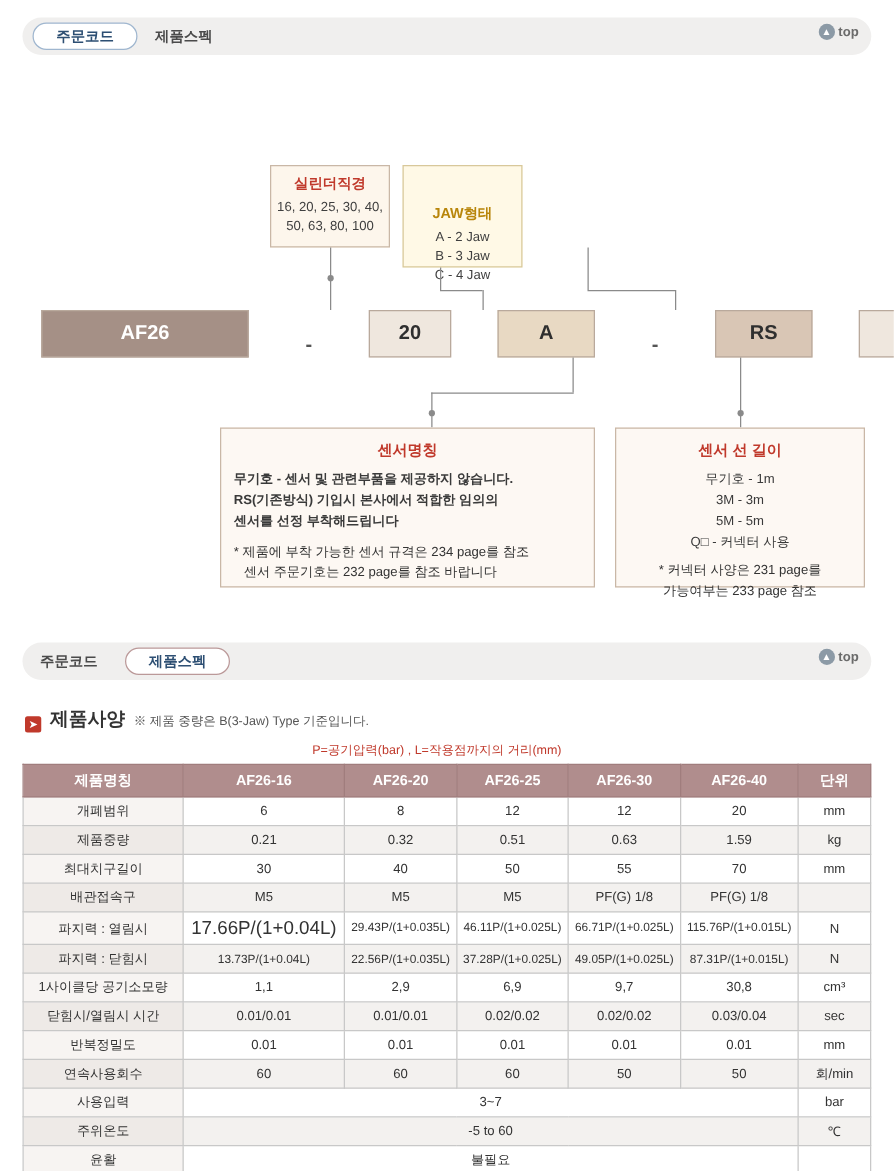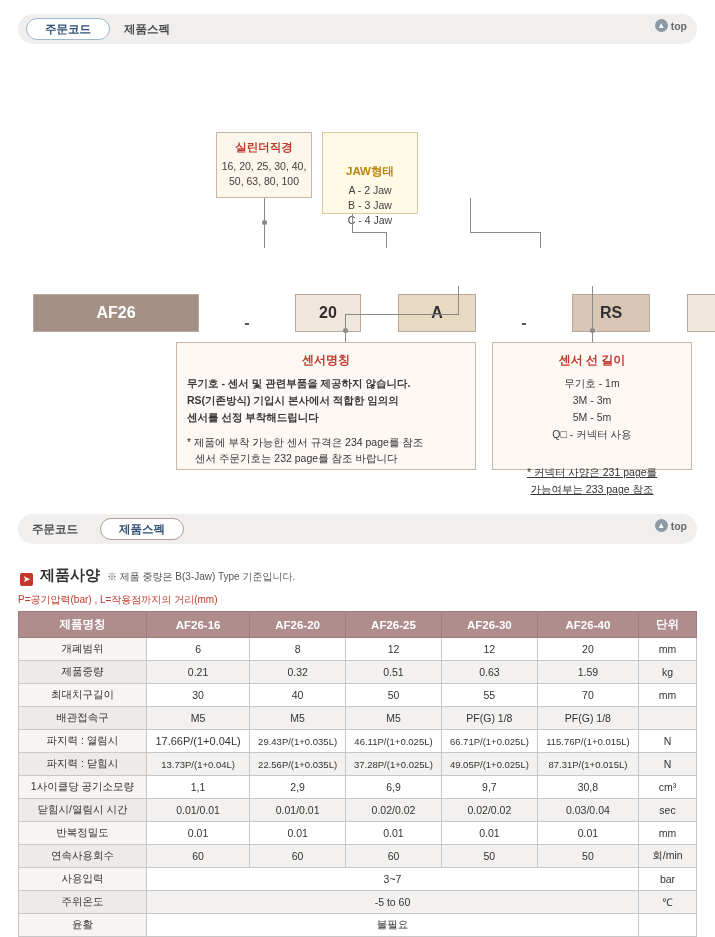--- a/index.html
+++ b/index.html
@@ -94,21 +94,21 @@
     height: 38px;
     display: flex; align-items: center; justify-content: center;
     font-size: 16px;
     font-weight: bold;
     color: #2f2f2f;
     border: 1px solid #b9a99c;
   }
   .c-name { width: 166px; background: #a59086; color:#ffffff; }
   .c-bore { width: 66px; background: #efe7de; }
   .c-jaw  { width: 78px; background: #e8d9c3; }
-  .c-sens { width: 78px; background: #d9c6b5; margin-top: 46px; }
+  .c-sens { width: 78px; background: #d9c6b5; }
   .c-cnt  { width: 78px; background: #efe7de; }
   .c-len  { width: 78px; background: #efe7de; }
   .dash { width: 22px; text-align: center; font-size: 16px; font-weight: bold; color: #555; }
 
   
   .descbox {
     position: absolute;
     border: 1px solid #c9b7a6;
     background: #fdf8f3;
     font-size: 10.5px;
@@ -136,21 +136,21 @@
   .spec-title .sq {
     width: 13px; height: 13px; background: #c0392b; color: #fff;
     font-size: 9px; display: inline-flex; align-items: center; justify-content: center;
     border-radius: 2px; position: relative; top: 2px;
   }
   .spec-title .h {
     font-size: 15px; font-weight: bold; color: #333;
   }
   .spec-title .sub { font-size: 10px; color: #555; }
 
-  .unitnote { text-align: left; font-size: 10px; color: #c0392b; margin: 0 16px 4px 0; }
+  .unitnote { text-align: center; font-size: 10px; color: #c0392b; margin: 0 16px 4px 0; }
 
   table.spec-table {
     width: 100%;
     border-collapse: collapse;
     font-size: 10.5px;
   }
   table.spec-table th, table.spec-table td {
     border: 1px solid #c8c8c8;
     text-align: center;
     padding: 4px 2px;
@@ -247,21 +247,21 @@
 
     <div class="ln lnv" style="left:592px; top:234px; height:56px;"></div>
     <div class="dot" style="left:590px; top:276px;"></div>
 
     <div class="descbox" style="left:492px; top:290px; width:200px; height:128px;">
       <span class="ttl">센서 선 길이</span>
       <span>무기호 - 1m</span><br>
       <span>3M - 3m</span><br>
       <span>5M - 5m</span><br>
       <span>Q□ - 커넥터 사용</span>
-      <div style="margin-top:22px;text-decoration:underline;">
+      <div style="margin-top:6px;">
         <span class="note">* 커넥터 사양은 231 page를</span><br>
         <span class="note">가능여부는 233 page 참조</span>
       </div>
     </div>
   </div>
 
   <div style="height:62px"></div>
   <div class="tabbar">
     <div class="plain" style="margin-left:6px; margin-right:22px;">주문코드</div>
     <div class="pill active">제품스펙</div>
@@ -324,21 +324,21 @@
           <td class="rowhead">배관접속구</td>
           <td>M5</td>
           <td>M5</td>
           <td>M5</td>
           <td>PF(G) 1/8</td>
           <td>PF(G) 1/8</td>
           <td></td>
         </tr>
         <tr>
           <td class="rowhead">파지력 : 열림시</td>
-          <td style="font-size:11px;">17.66P/(1+0.04L)</td>
+          <td style="font-size:15px;">17.66P/(1+0.04L)</td>
           <td style="font-size:9.5px;">29.43P/(1+0.035L)</td>
           <td style="font-size:9.5px;">46.11P/(1+0.025L)</td>
           <td style="font-size:9.5px;">66.71P/(1+0.025L)</td>
           <td style="font-size:9.5px;">115.76P/(1+0.015L)</td>
           <td>N</td>
         </tr>
         <tr>
           <td class="rowhead">파지력 : 닫힘시</td>
           <td style="font-size:9.5px;">13.73P/(1+0.04L)</td>
           <td style="font-size:9.5px;">22.56P/(1+0.035L)</td>

